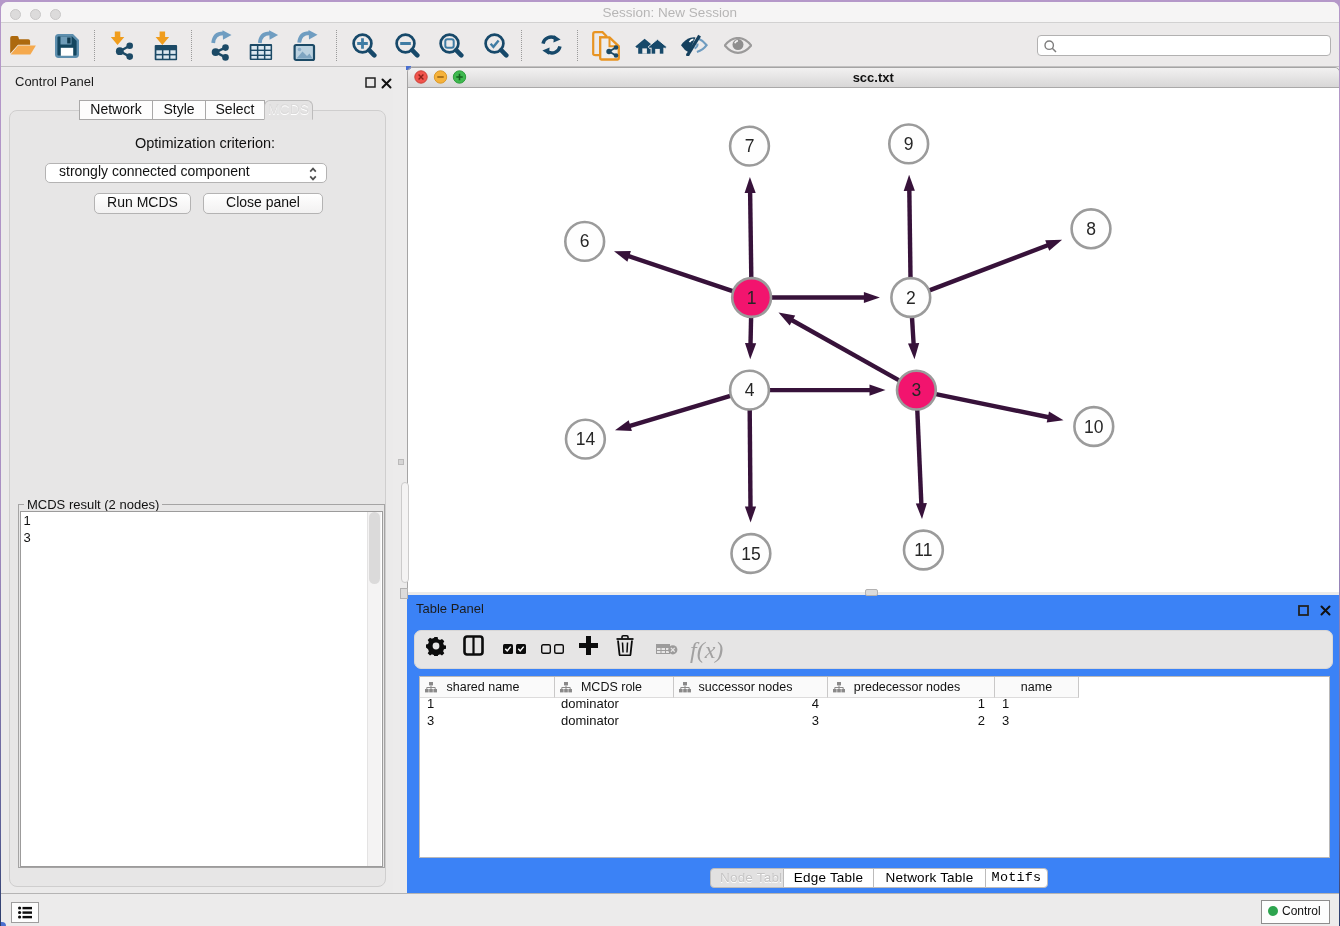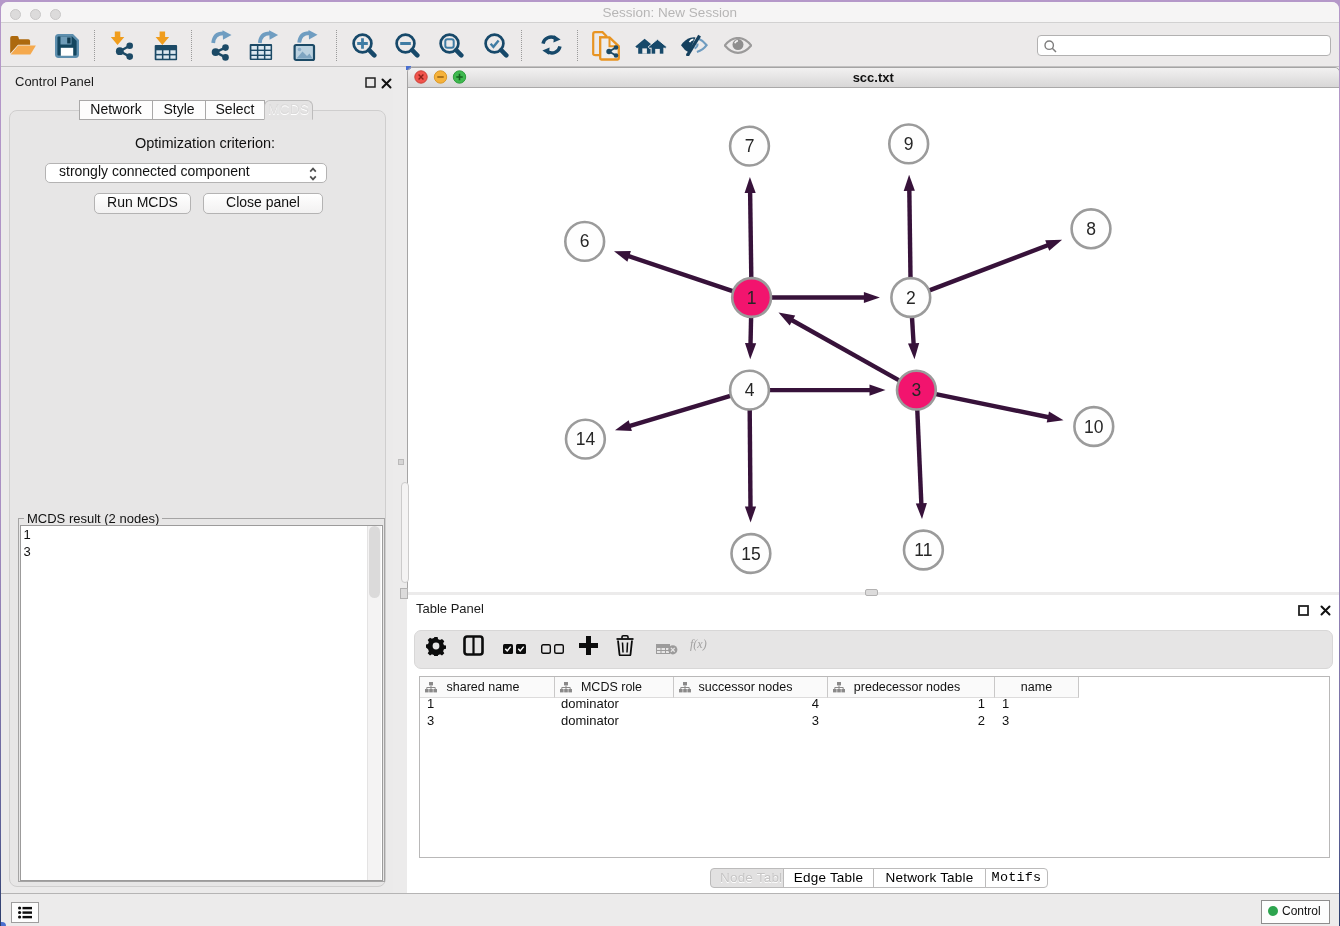--- a/index.html
+++ b/index.html
@@ -21,30 +21,30 @@
   #cpanel { position:absolute; left:0; top:66px; width:392px; height:827px; background:#ebeaea; }
   #cpanel-title { position:absolute; left:14px; top:6px; font-size:13px; color:#1c1c1c; }
   .wbtn { position:absolute; top:9px; width:11px; height:11px; }
   
   .tab { position:absolute; top:32px; height:20px; border:1px solid #a9a8a8; background:#fdfdfd; font-size:14px; color:#111; text-align:center; line-height:16px; }
   
   #cp-inner { position:absolute; left:8px; top:42px; width:377px; height:777px; background:#e7e6e6; border:1px solid #cfcece; border-radius:8px; }
   
   .aqua-btn { position:absolute; background:linear-gradient(#ffffff,#f2f1f1); border:1px solid #b4b3b3; border-radius:5px; font-size:14px; color:#111; text-align:center; }
   
-  #mcds-fs { position:absolute; left:17px; top:436px; width:367px; height:364px; border:1px solid #a5a4a4;margin-top:14px; }
+  #mcds-fs { position:absolute; left:17px; top:436px; width:367px; height:364px; border:1px solid #a5a4a4; }
   #mcds-legend { position:absolute; left:5px; top:-8px; background:#e7e6e6; padding:0 3px; font-size:13px; color:#111; }
   #mcds-box { position:absolute; left:1px; top:6px; width:363px; height:356px; background:#fff; border:1px solid #9c9b9b; }
   
   #netwin { position:absolute; left:406px; top:65px; width:932.5px; height:525px; border:1px solid #a5a4a4; border-radius:5px 5px 0 0; }
   #net-titlebar { position:absolute; left:0; top:0; width:100%; height:20px; background:linear-gradient(#f2f1f1,#d8d7d7); border-bottom:1px solid #aaa9a9; border-radius:5px 5px 0 0; }
   #net-title { position:absolute; width:100%; text-align:center; top:2px; font-size:13px; font-weight:700; color:#111; }
   #net-canvas { position:absolute; left:0; top:20px; width:100%; height:504px; background:#fff; }
   
-  #tpanel { position:absolute; left:406px; top:593px; width:934px; height:300px; background:#ffffff; }
+  #tpanel { position:absolute; left:406px; top:593px; width:934px; height:300px; background:#3b82f6; }
   #tp-title { position:absolute; left:9px; top:6px; font-size:13px; color:#1c1c1c; }
   #tp-toolbar { position:absolute; left:7px; top:35px; width:919px; height:39px; background:#e6e5e5; border:1px solid #d8d7d7; border-radius:7px; }
   #tp-table { position:absolute; left:12px; top:81px; width:911px; height:182px; background:#fff; border:1px solid #b9b8b8; }
   .th { position:absolute; top:0; height:21px; background:#fafafa; border-right:1px solid #c9c8c8; border-bottom:1px solid #dddcdc; font-size:12.5px; color:#111; text-align:center; line-height:20px; }
   .colic { position:absolute; left:5px; top:5px; }
   .td { position:absolute; font-size:13px; color:#111; }
   
   .btab { position:absolute; top:0; height:20px; border:1px solid #bcbbbb; background:#fff; font-size:13.5px; font-weight:normal; color:#000; text-align:center; letter-spacing:0.2px; }
   
   #statusbar { position:absolute; left:0; top:891px; width:100%; height:33px; background:#ecebeb; border-top:1px solid #b5b4b4; }
@@ -361,21 +361,21 @@
             <rect x="0.5" y="0.5" width="13" height="9"></rect>
             <line x1="0.5" y1="3.5" x2="13.5" y2="3.5"></line>
             <line x1="0.5" y1="6.5" x2="13.5" y2="6.5"></line>
             <line x1="5" y1="0.5" x2="5" y2="9.5"></line>
             <line x1="9.5" y1="0.5" x2="9.5" y2="9.5"></line>
           </g>
           <rect x="0.5" y="0.5" width="13" height="3" fill="#9c9b9b"></rect>
           <circle cx="16.8" cy="5.8" r="4.6" fill="#9c9b9b"></circle>
           <path d="M14.9 3.9 L18.7 7.7 M18.7 3.9 L14.9 7.7" stroke="#e6e5e5" stroke-width="1.3"></path>
         </svg>
-      <div style="position:absolute;left:275px;top:6px;font-family:'Liberation Serif',serif;font-style:italic;font-size:12px;color:#a2a1a1;">f(x)</div>
+      <div style="position:absolute;left:275px;top:6px;font-family:'Liberation Serif',serif;font-style:italic;font-size:24px;color:#a2a1a1;">f(x)</div>
     </div>
     <div id="tp-table">
       <div class="th" style="left:0;width:135px;"><svg class="colic" width="12" height="11" viewBox="0 0 12 11">
             <g fill="#8a8989">
               <rect x="4" y="0" width="4" height="3.4"></rect>
               <rect x="0" y="7" width="3.6" height="3.4"></rect>
               <rect x="8.4" y="7" width="3.6" height="3.4"></rect>
               <rect x="4.2" y="7" width="3.6" height="3.4"></rect>
             </g>
             <path d="M6 3.5 V5.5 M1.8 7 V5.5 H10.2 V7 M6 5.5 V7" stroke="#8a8989" stroke-width="1" fill="none"></path>

